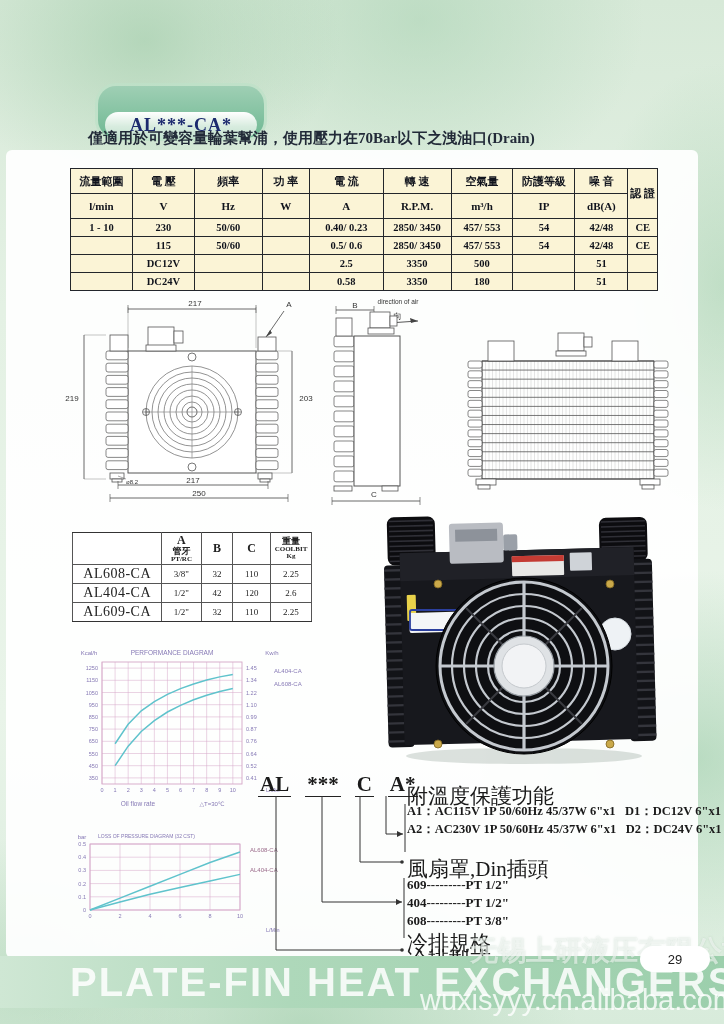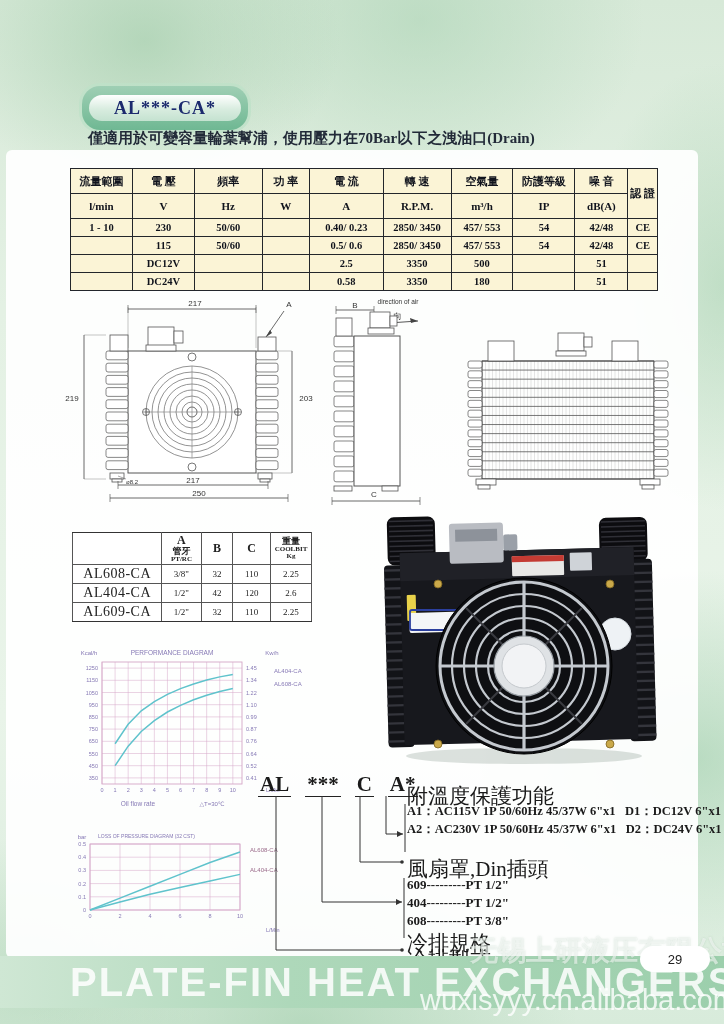--- a/index.html
+++ b/index.html
@@ -11,24 +11,24 @@
       radial-gradient(200px 320px at 100% 28%, rgba(150,200,162,.45), transparent 70%),
       radial-gradient(300px 260px at 96% 74%, rgba(140,196,156,.5), transparent 72%),
       radial-gradient(380px 240px at 42% 100%, rgba(150,200,162,.5), transparent 72%),
       radial-gradient(240px 200px at 4% 96%, rgba(160,205,170,.45), transparent 72%),
       linear-gradient(180deg,#d7e9d8 0%,#e4f1e4 30%,#e9f4e9 70%,#d8ebdb 100%);
   }
   .sheet{position:absolute;left:6px;top:150px;width:692px;height:808px;
     background:rgba(255,255,255,.93);border-radius:6px;}
 
   
-  .badge{position:absolute;left:82px;top:86px;width:166px;height:44px;border-radius:18px;
+  .badge{position:absolute;left:98px;top:86px;width:166px;height:52px;border-radius:18px;
     background:linear-gradient(180deg,#9fcfb4,#6fb893);
     box-shadow:0 0 0 3px rgba(190,225,200,.8);
-    display:flex;align-items:center;justify-content:center;}
+    display:flex;align-items:flex-end;justify-content:center;}
   .badge-inner{width:152px;height:26px;border-radius:13px;
     background:linear-gradient(180deg,#ffffff,#d8ecdf 55%,#c4e2d0);
     display:flex;align-items:center;justify-content:center;
     font-family:"Liberation Serif",serif;font-weight:bold;font-size:18px;color:#1c2a6e;letter-spacing:1px;}
   .subtitle{position:absolute;left:88px;top:129px;font-family:"Liberation Serif",serif;
     font-size:15px;color:#222a38;font-weight:bold;}
 
   
   table.spec{position:absolute;left:70px;top:168px;width:588px;border-collapse:collapse;table-layout:fixed;
     font-family:"Liberation Serif",serif;color:#10131c;}

